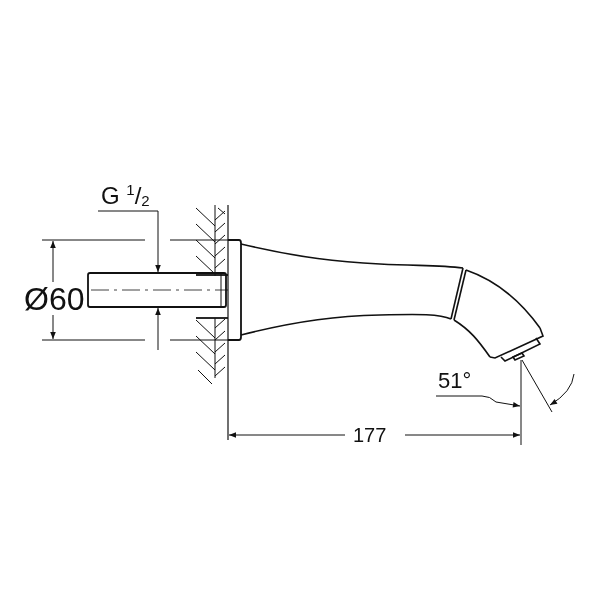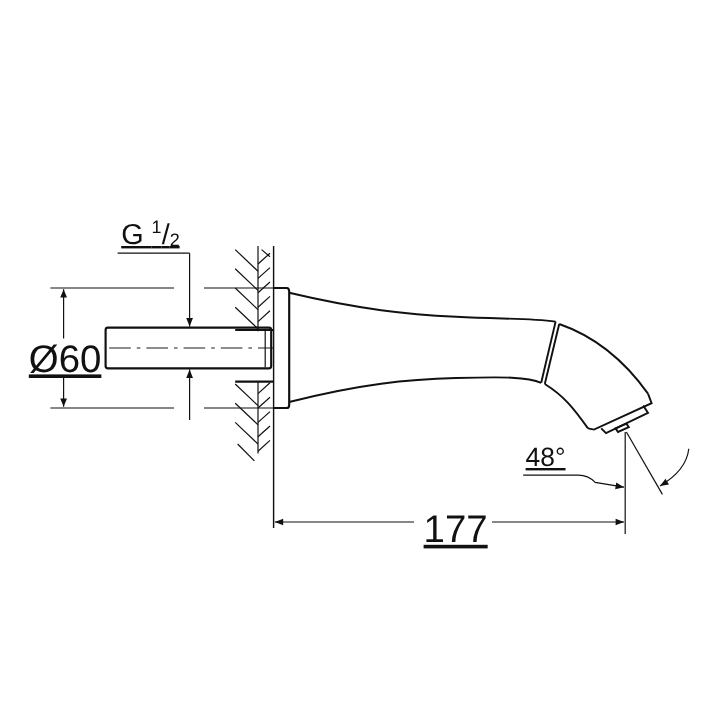--- a/index.html
+++ b/index.html
@@ -1,24 +1,24 @@
 <!DOCTYPE html>
 <html><head>
 <meta charset="utf-8">
 <style>
   html, body { margin: 0; padding: 0; background: #ffffff; }
   #canvas { position: relative; width: 600px; height: 600px; background: #ffffff; overflow: hidden; }
   svg { position: absolute; left: 0; top: 0; }
-  .lbl { position: absolute; font-family: "Liberation Sans", sans-serif; color: #111111; white-space: nowrap; line-height: 1; text-decoration: underline; }
+  .lbl { position: absolute; font-family: "Liberation Sans", sans-serif; color: #111111; white-space: nowrap; line-height: 1; }
   .g-label { left: 101px; top: 184px; font-size: 24px; }
   .g-label sup { font-size: 15px; position: relative; top: -9px; vertical-align: baseline; }
   .g-label .slash { font-size: 24px; }
   .g-label sub { font-size: 15px; position: relative; top: 2px; vertical-align: baseline; }
   .dia-label { left: 22px; top: 283px; font-size: 32px; background: #fff; padding: 0 2px; }
-  .len-label { left: 349px; top: 425px; font-size: 32px; background: #fff; padding: 0 4px; }
+  .len-label { left: 349px; top: 425px; font-size: 20px; background: #fff; padding: 0 4px; }
   .ang-label { left: 438px; top: 370px; font-size: 22px; }
 </style>
 </head>
 <body>
 
 <div id="canvas">
   <svg width="600" height="600" viewBox="0 0 600 600">
     <defs>
       <marker id="arr" viewBox="0 0 10 10" refX="10" refY="5" markerWidth="14" markerHeight="7" orient="auto-start-reverse" markerUnits="userSpaceOnUse">
         <path d="M0,1 L10,5 L0,9 z" fill="#111"></path>
@@ -106,14 +106,14 @@
       <line x1="522" y1="360" x2="552" y2="412"></line>
       <path d="M436,396 L482,396 Q490,396 496,402 L520,406" marker-end="url(#arr)"></path>
       <path d="M574,374 Q572,392 550,405" marker-end="url(#arr)"></path>
     </g>
   </svg>
 
   <div class="lbl g-label"><span>G </span><sup>1</sup><span class="slash">/</span><sub>2</sub></div>
 
   <div class="lbl dia-label">Ø60</div>
   <div class="lbl len-label">177</div>
-  <div class="lbl ang-label">48°</div>
+  <div class="lbl ang-label">51°</div>
 </div>
 
 </body></html>

